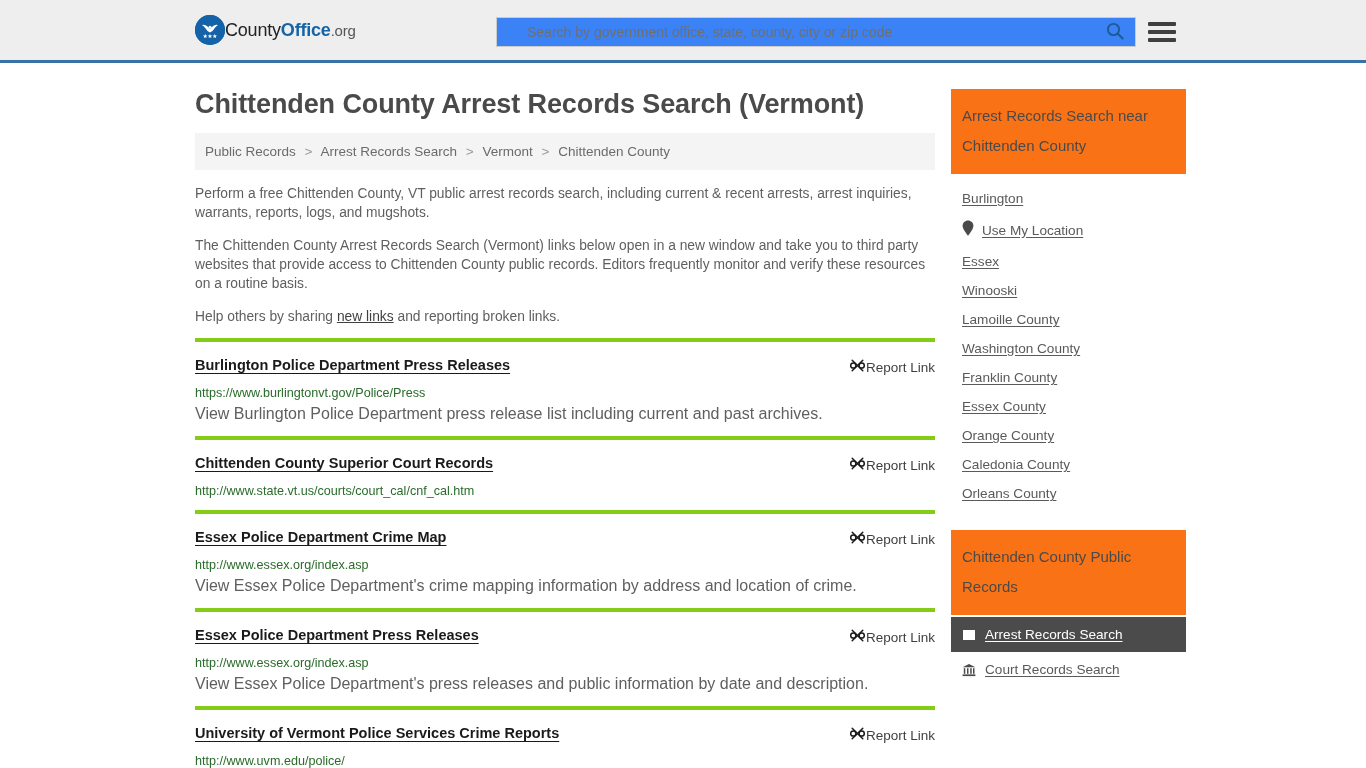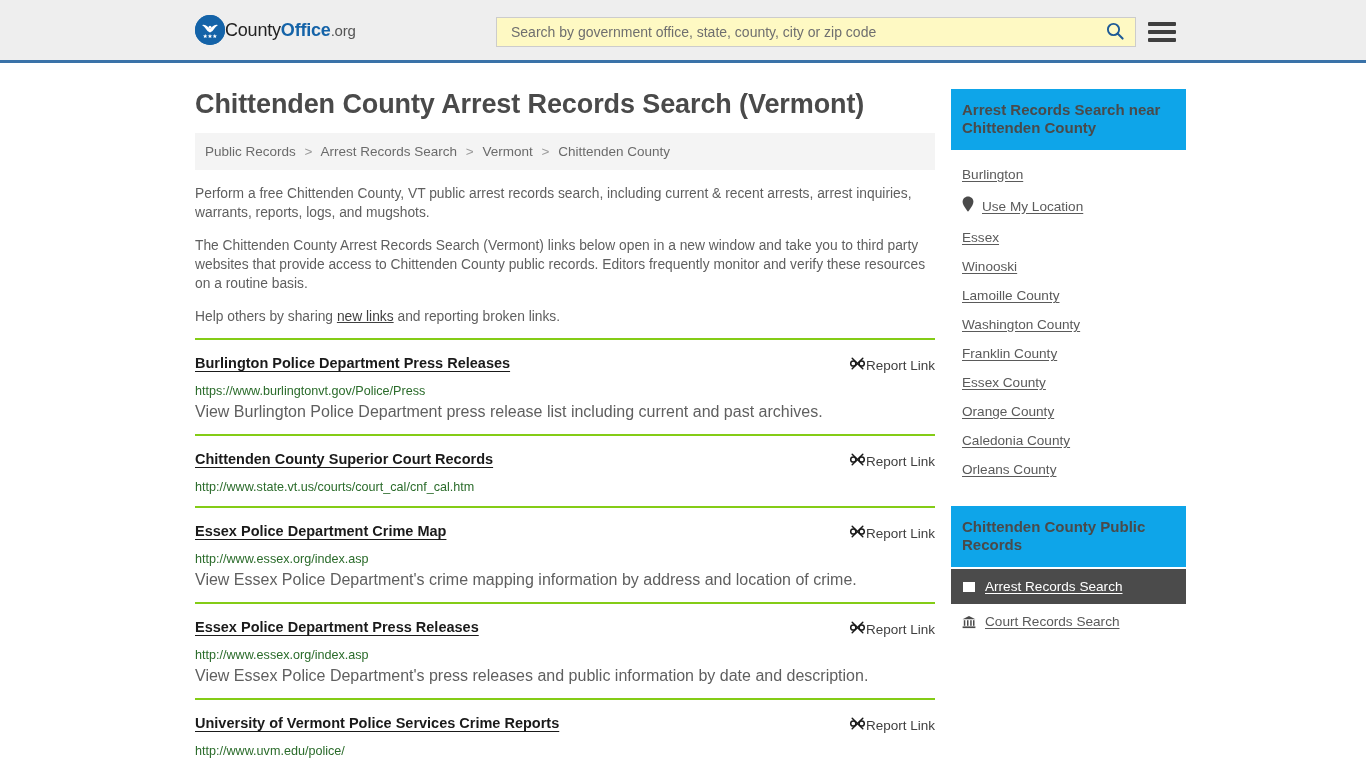--- a/index.html
+++ b/index.html
@@ -47,23 +47,23 @@
   .brand-text .tld { color: #555555; font-size: 15px; }
 
   .search-wrap {
     position: absolute;
     left: 496px;
     top: 17px;
     width: 640px;
     height: 30px;
     display: flex;
     align-items: center;
-    background: #fef9c3;
+    background: #3b82f6;
     border: 1px solid #cccccc;
-    padding: 0 8px 0 12px;
+    padding: 0 8px 0 28px;
   }
   .search-input {
     flex: 1;
     border: none;
     outline: none;
     font-family: "Liberation Sans", sans-serif;
     font-size: 14px;
     color: #333333;
     background: transparent;
     height: 26px;
@@ -127,21 +127,21 @@
   }
   .intro p:last-child { margin-bottom: 12px; }
   .intro a {
     color: #3f3f3f;
     text-decoration: underline;
     font-weight: normal;
   }
 
   
   .result {
-    border-top: 2px solid #84cc16;
+    border-top: 4px solid #84cc16;
     padding: 14px 0 11px 0;
   }
   .result:first-of-type { border-top: 1px solid #e3e3e3; }
   .result-head {
     display: flex;
     align-items: flex-start;
     justify-content: space-between;
   }
   .result-title {
     font-size: 14.5px;
@@ -173,26 +173,26 @@
   }
   .result-desc {
     font-size: 16px;
     color: #5f5f5f;
     line-height: 22px;
     margin-top: 2px;
   }
 
   
   .side-panel-head {
-    background: #0ea5e9;
+    background: #f97316;
     padding: 12px 11px 13px 11px;
     font-size: 15px;
-    font-weight: bold;
+    font-weight: normal;
     color: #4a4a4a;
-    line-height: 18px;
+    line-height: 30px;
   }
   .side-links { padding: 10px 0 0 0; }
   .side-link-row {
     display: flex;
     align-items: center;
     gap: 8px;
     padding: 7px 11px 7px 11px;
   }
   .side-link-row a,
   .side-link-row .txt {

